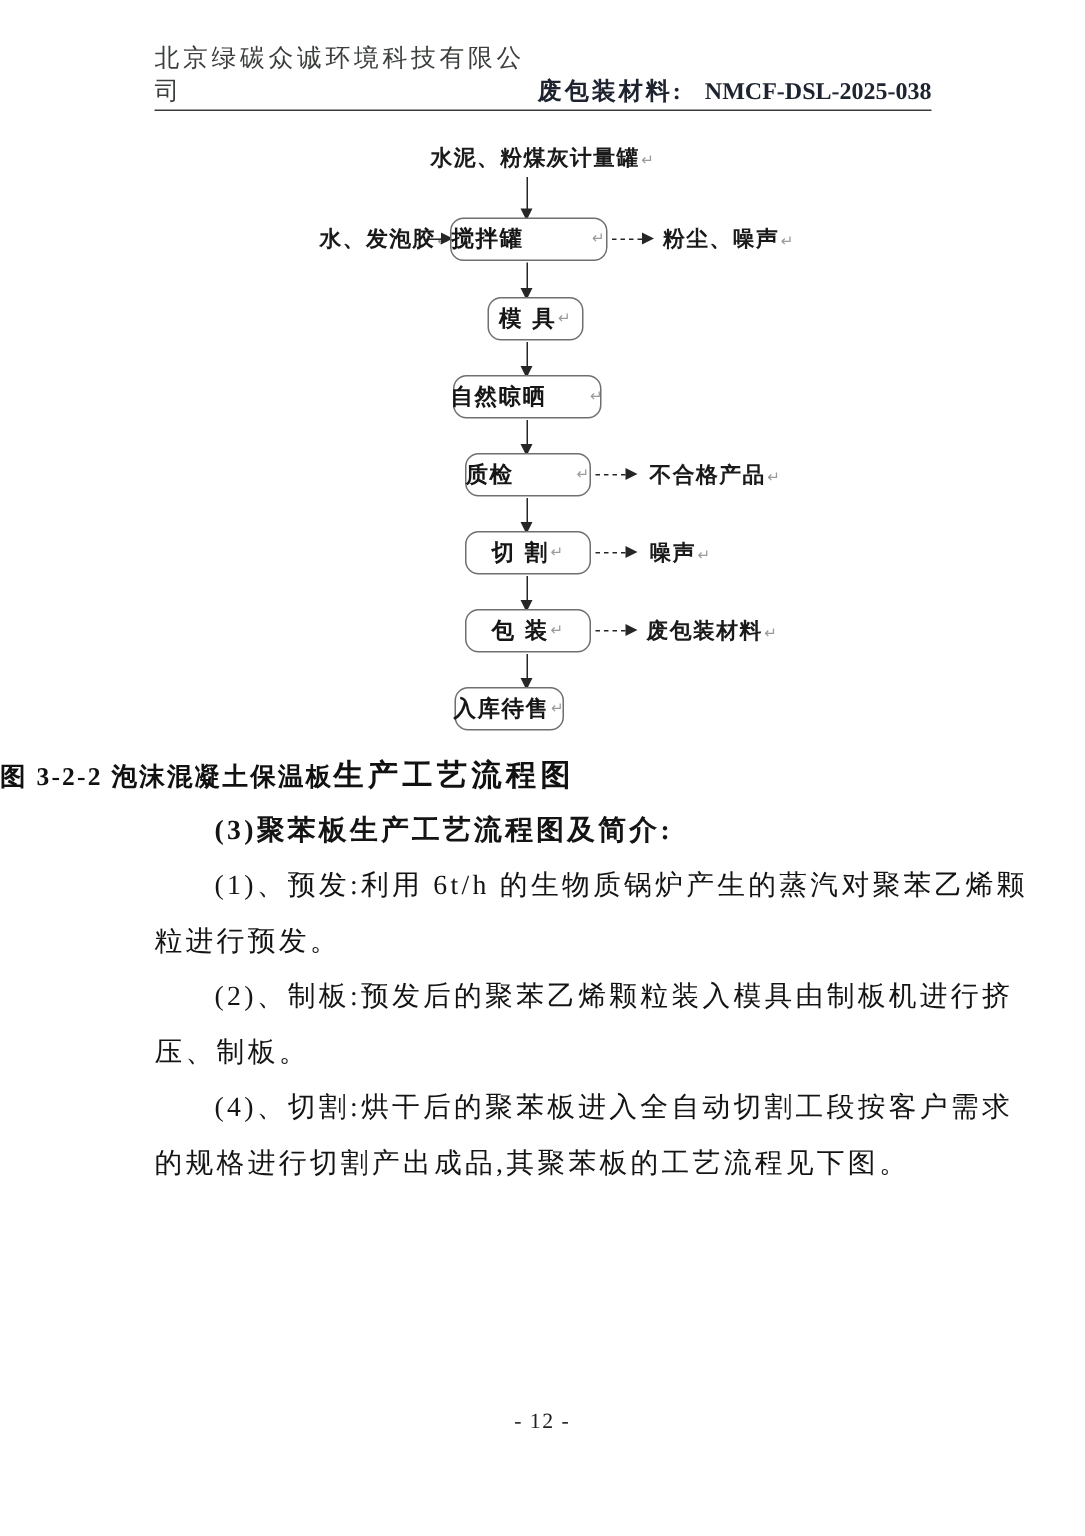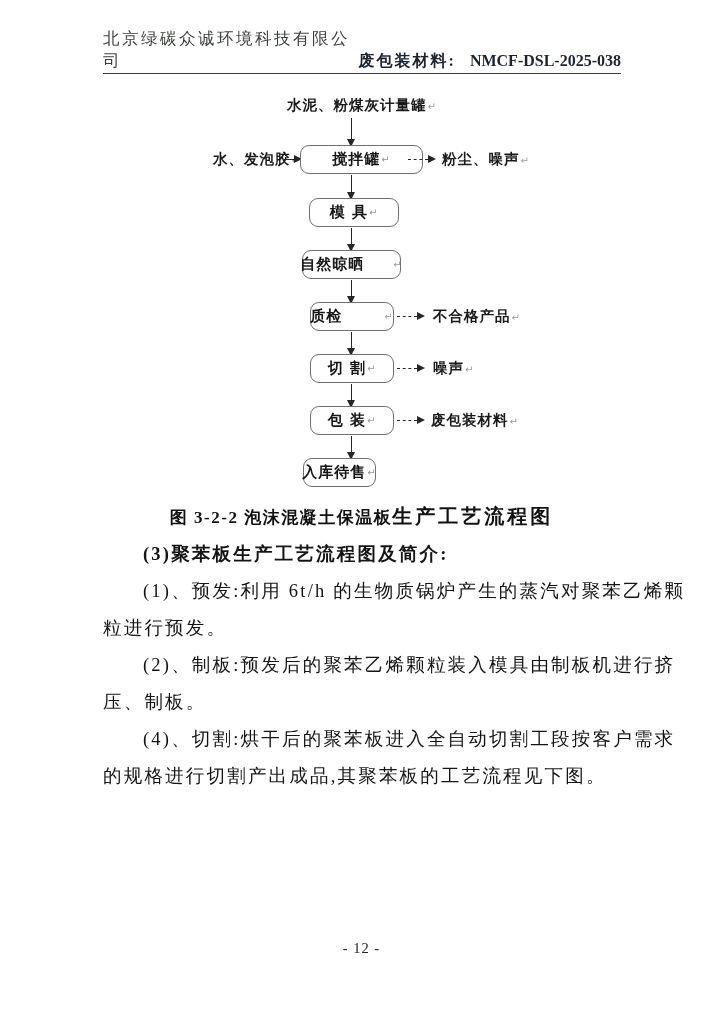--- a/index.html
+++ b/index.html
@@ -40,21 +40,21 @@
   .arrow-v::after{content:"";position:absolute;bottom:-7px;left:-4.7px;
     border-left:4.5px solid transparent;border-right:4.5px solid transparent;
     border-top:8px solid #262626;}
   .arrow-h{position:absolute;height:0;border-top:1.6px solid #262626;}
   .arrow-h::after{content:"";position:absolute;right:-8px;top:-5.3px;
     border-top:4.5px solid transparent;border-bottom:4.5px solid transparent;
     border-left:8px solid #262626;}
   .arrow-h.dashed{border-top-style:dashed;}
 
   
-  .caption{position:absolute;left:0;top:503px;width:723px;text-align:center;
+  .caption{position:absolute;left:0;top:503px;width:723px;
     font-weight:bold;color:#111;white-space:nowrap;}
   .caption .cap-prefix{font-size:17px;letter-spacing:1.5px;}
   .caption .cap-suffix{font-size:20px;letter-spacing:3px;}
 
   .body-text{position:absolute;left:103px;top:536px;width:540px;
     font-size:18.5px;color:#141414;}
   .line{height:37px;line-height:37px;letter-spacing:2.2px;white-space:nowrap;}
   .indent{padding-left:40px;}
   .bold{font-weight:bold;}
 
@@ -80,31 +80,31 @@
     <div class="flabel" style="left:287px;top:96px;">
       <span>水泥、粉煤灰计量罐</span><span class="pmark">↵</span>
     </div>
     <div class="arrow-v" style="left:351px;top:118px;height:22px;"></div>
 
     <div class="flabel" style="left:213px;top:150px;">
       <span>水、发泡胶</span><span class="pmark">↵</span>
     </div>
     <div class="arrow-h" style="left:284px;top:159px;width:10px;"></div>
 
-    <div class="fbox" style="left:300px;top:145px;width:123px;">
+    <div class="fbox" style="left:300px;top:145px;width:105px;justify-content:space-between;">
       <span>搅拌罐</span>
         <span class="pmark">↵</span>
     </div>
     <div class="arrow-h dashed" style="left:408px;top:159px;width:20px;"></div>
     <div class="flabel" style="left:442px;top:150px;">
       <span>粉尘、噪声</span><span class="pmark">↵</span>
     </div>
     <div class="arrow-v" style="left:351px;top:175px;height:18px;"></div>
 
-    <div class="fbox" style="left:309px;top:198px;width:90px;">
+    <div class="fbox" style="left:325px;top:198px;width:64px;">
       <span>模 具</span>
         <span class="pmark">↵</span>
     </div>
     <div class="arrow-v" style="left:351px;top:228px;height:17px;"></div>
 
     <div class="fbox" style="left:302px;top:250px;width:99px;gap:28px;">
       <span>自然晾晒</span>
         <span class="pmark">↵</span>
     </div>
     <div class="arrow-v" style="left:351px;top:280px;height:17px;"></div>

